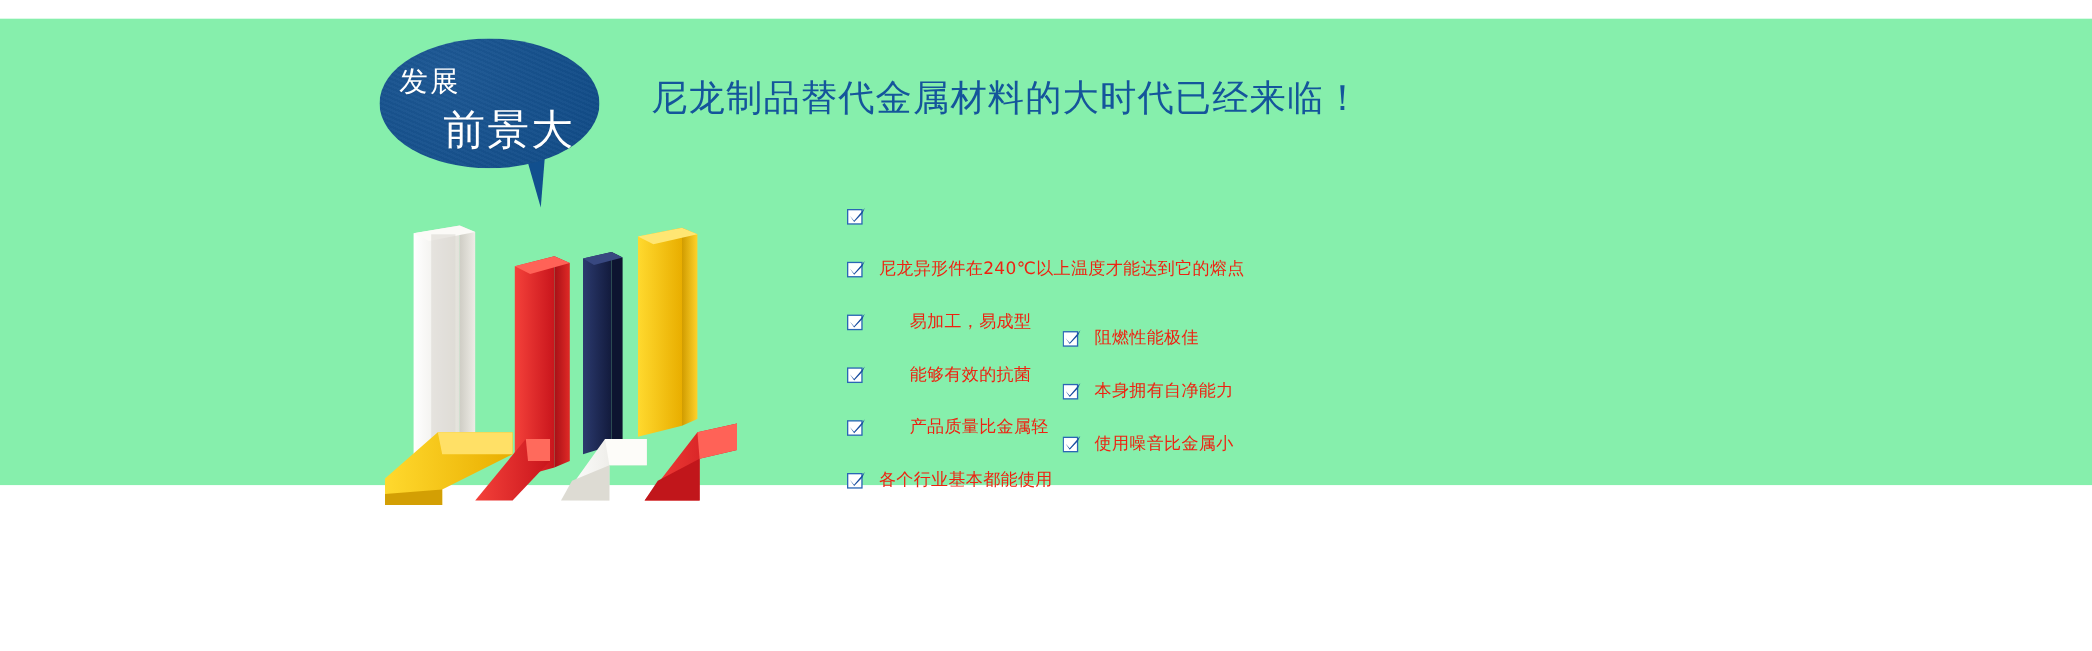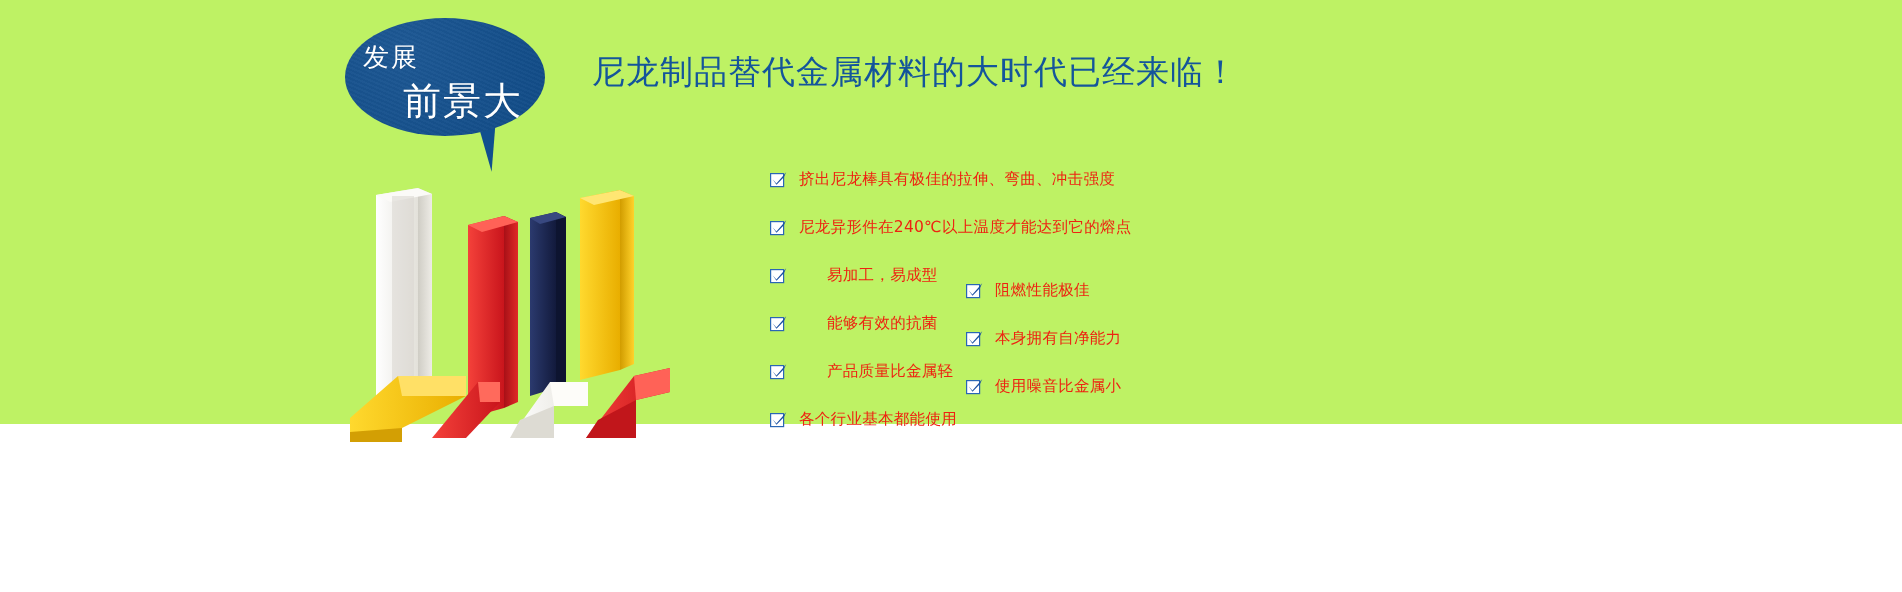--- a/index.html
+++ b/index.html
@@ -10,24 +10,24 @@
   body {
     width: 1902px;
     height: 592px;
     position: relative;
     overflow: hidden;
     font-family: "DejaVu Sans", "Liberation Sans", sans-serif;
   }
 
   .banner {
     position: absolute;
-    left: 0; top: 0;
+    left: 0; top: 17px;
     width: 1902px;
     height: 424px;
-    background: #bef264;
+    background: #86efac;
   }
 
   
   .bubble-wrap {
     position: absolute;
     left: 345px;
     top: 18px;
     width: 200px;
     height: 150px;
   }
@@ -216,21 +216,20 @@
   <div class="features">
 
     <div class="feat-row">
       <div class="feat-item full">
         <span class="check-icon">
           <svg width="17" height="17" viewBox="0 0 17 17">
             <rect x="0.6" y="2.6" width="13" height="13" fill="#ffffff" stroke="#2a66b5" stroke-width="1.2"></rect>
             <path d="M2.6 8.2 L6.4 12.6 L16.2 1.2 L14.0 6.0 L6.5 13.8 Z" fill="#1a4fa0"></path>
           </svg>
         </span>
-        <span class="feat-label">挤出尼龙棒具有极佳的拉伸、弯曲、冲击强度</span>
       </div>
     </div>
 
     <div class="feat-row">
       <div class="feat-item full">
         <span class="check-icon">
           <svg width="17" height="17" viewBox="0 0 17 17">
             <rect x="0.6" y="2.6" width="13" height="13" fill="#ffffff" stroke="#2a66b5" stroke-width="1.2"></rect>
             <path d="M2.6 8.2 L6.4 12.6 L16.2 1.2 L14.0 6.0 L6.5 13.8 Z" fill="#1a4fa0"></path>
           </svg>

